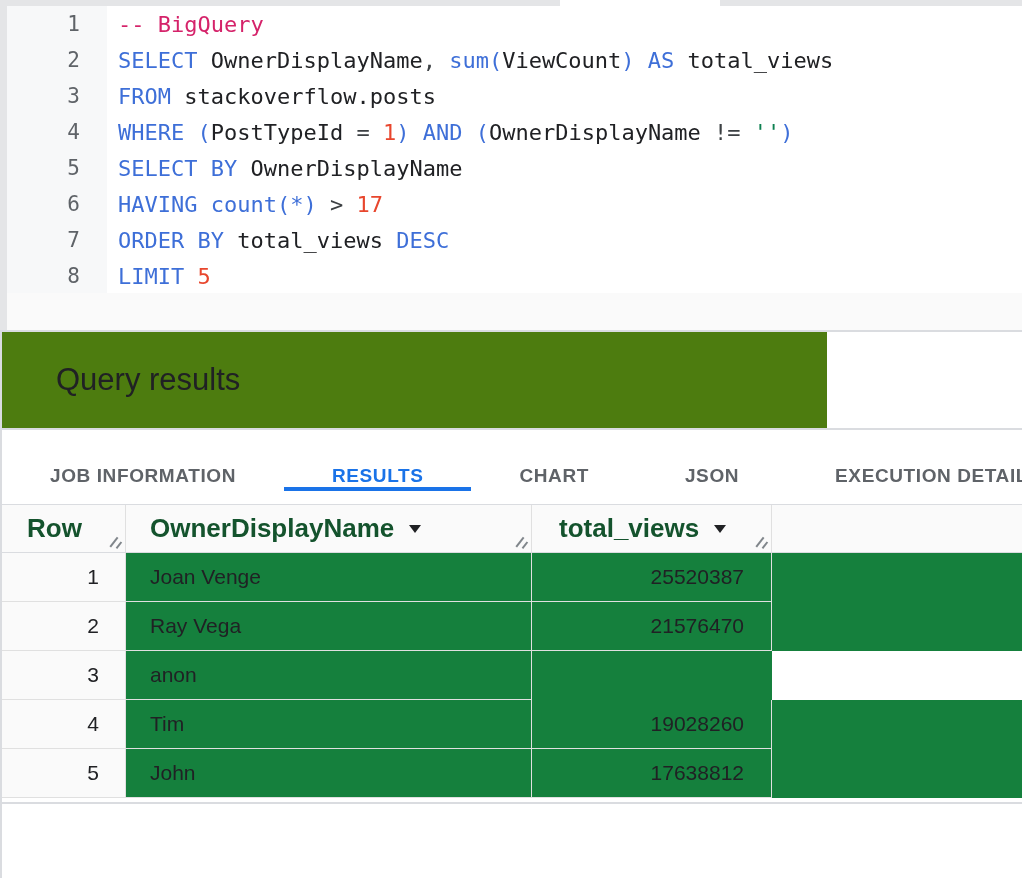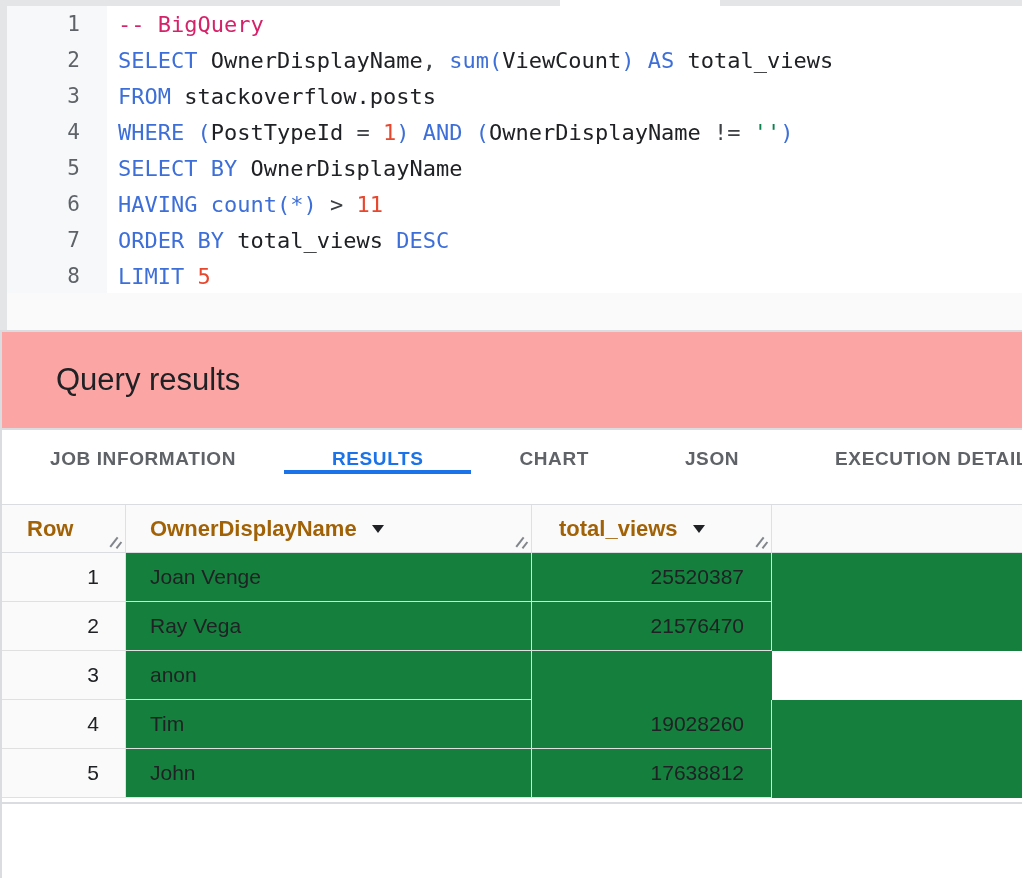--- a/index.html
+++ b/index.html
@@ -27,37 +27,37 @@
     font-family:"DejaVu Sans Mono",monospace;font-size:22px;white-space:pre;}
   .line-number{width:100px;flex:none;text-align:right;padding-right:27px;box-sizing:border-box;
     color:var(--line-number);font-size:21px;}
   .line-code{padding-left:11px;}
   .tok-kw{color:var(--kw);} .tok-id{color:var(--id);} .tok-op{color:var(--op);}
   .tok-num{color:var(--num);} .tok-str{color:var(--str);} .tok-comment{color:var(--comment);}
   .editor-bottom-band{position:absolute;left:0;top:293px;width:1022px;height:37px;background:#fafafa;}
   .divider-1{position:absolute;left:0;top:330px;width:1022px;height:2px;background:var(--border);}
 
   
-  .results-header{position:absolute;left:0;top:332px;width:1022px;height:96px;background:#fca5a5;}
+  .results-header{position:absolute;left:0;top:332px;width:827px;height:96px;background:#4d7c0f;}
   .results-title{position:absolute;left:56px;top:0;line-height:96px;font-size:31px;font-weight:400;color:var(--text-primary);}
   .divider-2{position:absolute;left:0;top:428px;width:1022px;height:2px;background:var(--border);}
 
   
-  .tabbar{position:absolute;left:2px;top:430px;width:1012px;height:61px;display:flex;align-items:center;}
+  .tabbar{position:absolute;left:2px;top:430px;width:1012px;height:61px;display:flex;align-items:flex-end;}
   .tab{display:flex;align-items:center;padding:0 48px;font-size:19px;font-weight:bold;
     letter-spacing:.6px;color:var(--tab-inactive);cursor:pointer;white-space:nowrap;
     border-bottom:4px solid transparent;box-sizing:border-box;}
   .tab.active{color:var(--accent-blue);border-bottom-color:var(--accent-blue);}
 
   
   .results-table{position:absolute;left:0;top:504px;width:1022px;}
   .t-grid{display:grid;grid-template-columns:126px 406px 240px 1fr;}
   .t-head{border-top:1px solid var(--border);border-bottom:1px solid var(--border);background:var(--header-bg);}
   .th{position:relative;height:47px;display:flex;align-items:center;box-sizing:border-box;
-    font-size:22px;font-weight:bold;color:#a16207;}
+    font-size:26px;font-weight:bold;color:#14532d;}
   .th.c-row{padding-left:27px;border-right:1px solid var(--table-border);}
   .th.c-owner{padding-left:24px;border-right:1px solid var(--table-border);}
   .th.c-views{padding-left:27px;border-right:1px solid var(--table-border);}
   .th.c-fill{border-right:none;}
   .sort-arrow{width:0;height:0;border-left:6.5px solid transparent;border-right:6.5px solid transparent;
     border-top:8px solid #202124;margin-left:15px;cursor:pointer;flex:none;}
   .grip{position:absolute;right:4px;bottom:3px;width:14px;height:14px;cursor:col-resize;}
   .grip::before,.grip::after{content:"";position:absolute;background:#80868b;width:1.5px;transform:rotate(38deg);}
   .grip::before{height:12px;right:7px;top:1px;}
   .grip::after{height:8px;right:2px;bottom:0;}
@@ -79,21 +79,21 @@
   </div>
 
   <div class="editor">
     <div class="gutter-bg"></div>
     <div class="code-lines">
         <div class="code-line"><div class="line-number">1</div><div class="line-code"><span class="tok-comment">-- BigQuery</span></div></div>
         <div class="code-line"><div class="line-number">2</div><div class="line-code"><span class="tok-kw">SELECT</span><span class="tok-id"> OwnerDisplayName</span><span class="tok-op">, </span><span class="tok-kw">sum(</span><span class="tok-id">ViewCount</span><span class="tok-kw">)</span><span class="tok-id"> </span><span class="tok-kw">AS</span><span class="tok-id"> total_views</span></div></div>
         <div class="code-line"><div class="line-number">3</div><div class="line-code"><span class="tok-kw">FROM</span><span class="tok-id"> stackoverflow.posts</span></div></div>
         <div class="code-line"><div class="line-number">4</div><div class="line-code"><span class="tok-kw">WHERE</span><span class="tok-id"> </span><span class="tok-kw">(</span><span class="tok-id">PostTypeId </span><span class="tok-op">= </span><span class="tok-num">1</span><span class="tok-kw">)</span><span class="tok-id"> </span><span class="tok-kw">AND</span><span class="tok-id"> </span><span class="tok-kw">(</span><span class="tok-id">OwnerDisplayName </span><span class="tok-op">!= </span><span class="tok-str">''</span><span class="tok-kw">)</span></div></div>
         <div class="code-line"><div class="line-number">5</div><div class="line-code"><span class="tok-kw">SELECT BY</span><span class="tok-id"> OwnerDisplayName</span></div></div>
-        <div class="code-line"><div class="line-number">6</div><div class="line-code"><span class="tok-kw">HAVING</span><span class="tok-id"> </span><span class="tok-kw">count(*)</span><span class="tok-id"> </span><span class="tok-op">&gt; </span><span class="tok-num">11</span></div></div>
+        <div class="code-line"><div class="line-number">6</div><div class="line-code"><span class="tok-kw">HAVING</span><span class="tok-id"> </span><span class="tok-kw">count(*)</span><span class="tok-id"> </span><span class="tok-op">&gt; </span><span class="tok-num">17</span></div></div>
         <div class="code-line"><div class="line-number">7</div><div class="line-code"><span class="tok-kw">ORDER BY</span><span class="tok-id"> total_views </span><span class="tok-kw">DESC</span></div></div>
         <div class="code-line"><div class="line-number">8</div><div class="line-code"><span class="tok-kw">LIMIT</span><span class="tok-id"> </span><span class="tok-num">5</span></div></div>
       </div>
   </div>
   <div class="editor-bottom-band"></div>
   <div class="left-strip"></div>
   <div class="left-hairline"></div>
   <div class="divider-1"></div>
 
   <div class="results-header">

